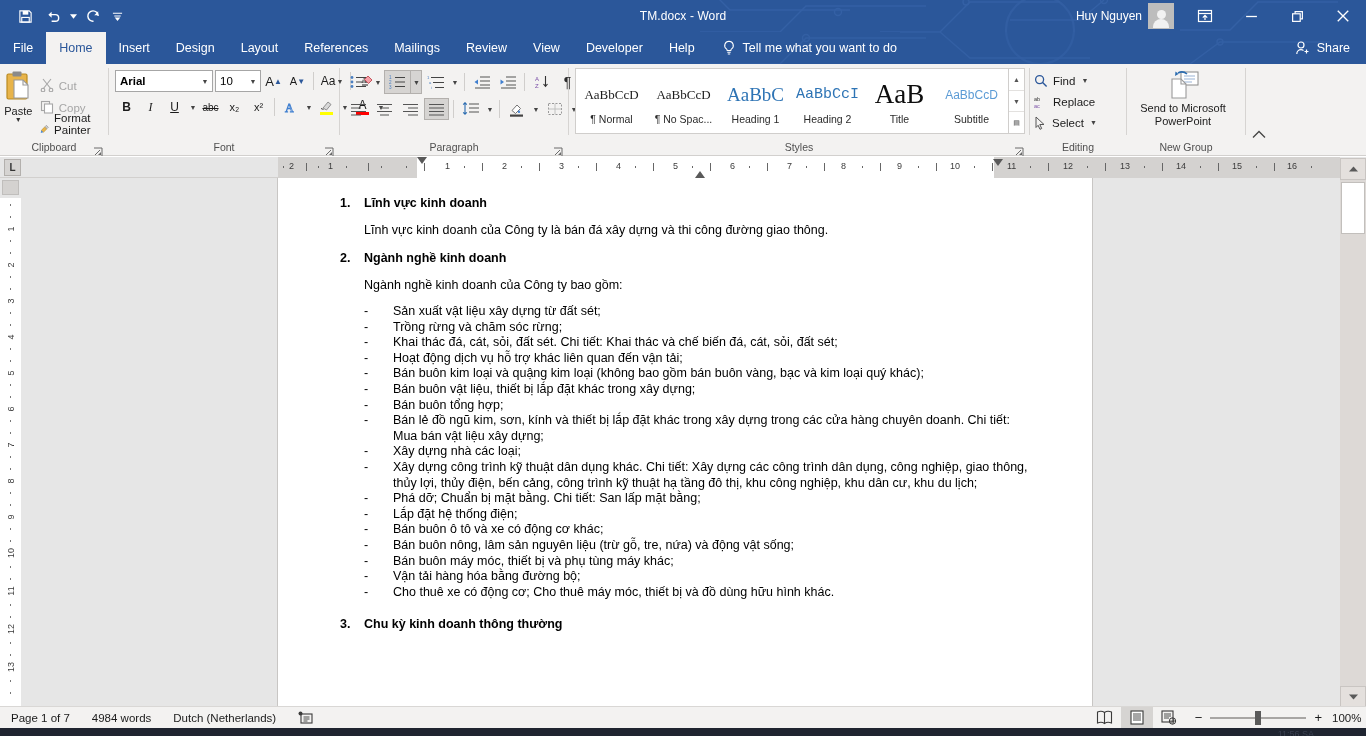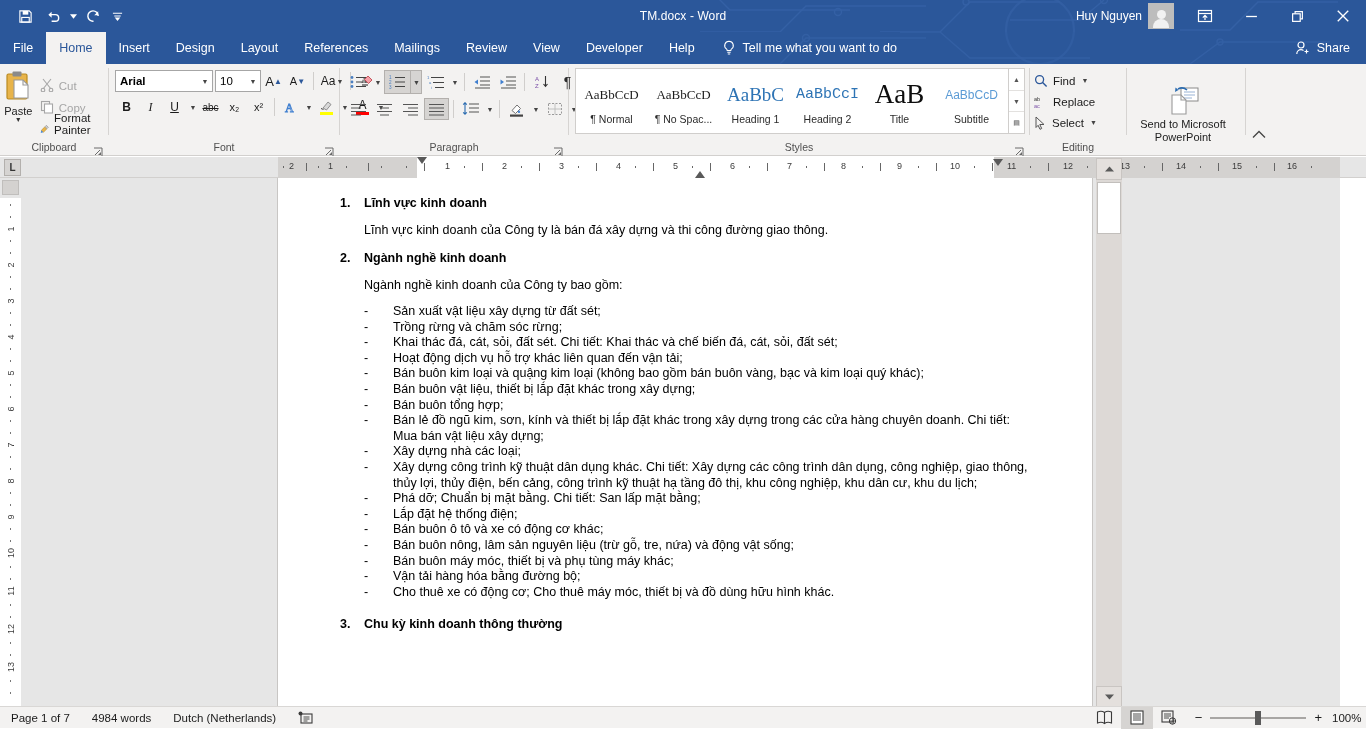--- a/index.html
+++ b/index.html
@@ -2,21 +2,21 @@
 <html><head>
 <meta charset="utf-8">
 <style>
   * { box-sizing: border-box; margin: 0; padding: 0; }
   html, body {
     width: 1366px; height: 736px;
     overflow: hidden;
     font-family: "Liberation Sans", sans-serif;
     background: #ffffff;
   }
-  .app { position: relative; width: 1122px; height: 736px; }
+  .app { position: relative; width: 1366px; height: 736px; }
 
   
   .titlebar {
     position: absolute; top: 0; left: 0; width: 1366px; height: 32px;
     background: #2b579a; color: #ffffff;
     display: flex; align-items: center;
     overflow: hidden;
   }
   .tb-deco { position: absolute; inset: 0; pointer-events: none; opacity: .5; }
   .qat { display: flex; align-items: center; gap: 2px; padding-left: 12px; position: relative; z-index: 2;}
@@ -135,21 +135,21 @@
   .style-preview { font-size: 13px; height: 34px; display: flex; align-items: center; overflow: hidden; white-space: nowrap; }
   .style-name { font-size: 10.5px; color: #2b2b2b; margin-top: 1px; white-space: nowrap; }
   .style-scroll { width: 16px; display: flex; flex-direction: column; border-left: 1px solid #d0cecc; }
   .ss-btn { flex: 1; display: flex; align-items: center; justify-content: center; font-size: 7px; color: #555; border-bottom: 1px solid #e3e1df;}
 
   
   .editgrp { width: 96px; }
   .edit-item { display: flex; align-items: center; gap: 5px; font-size: 11.5px; height: 21px; color: #1b1b1b; padding-left: 4px;}
 
   
-  .newgrp { width: 118px; margin-top: 16px; }
+  .newgrp { width: 118px; }
   .big-btn {
     width: 112px; display: flex; flex-direction: column; align-items: center; padding-top: 2px; text-align: center;
   }
   .big-btn-label { font-size: 11px; color: #1b1b1b; line-height: 13px; margin-top: 2px; }
   .collapse-ribbon { width: 26px; display:flex; align-items: flex-end; justify-content: center; padding-bottom: 16px; color: #444; }
 
   
   .hruler {
     position: absolute; top: 157px; left: 0; width: 1366px; height: 21px;
     background: #e6e6e6; border-bottom: 1px solid #d2d0ce;
@@ -1040,14 +1040,17 @@
         <span style="font-size:13px;">−</span>
         <div class="zoom-track">
           <div class="zoom-thumb"></div>
         </div>
         <span style="font-size:13px;">+</span>
       </div>
       <div class="zoom-pct">100%</div>
     </div>
   </div>
 
+  <div class="taskbar">
+    <div class="tb-clock">11:56 SA</div>
+  </div>
 
 </div>
 
 </body></html>

